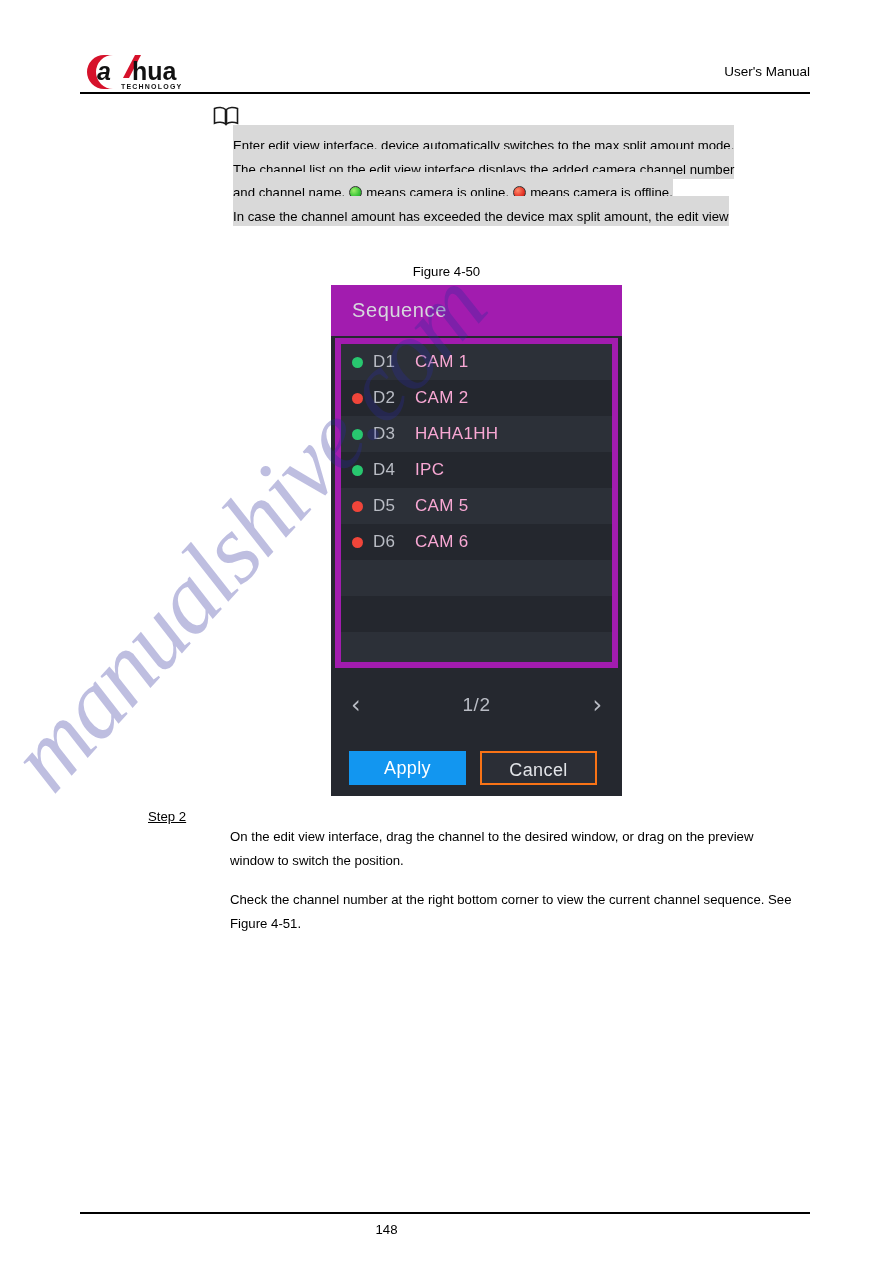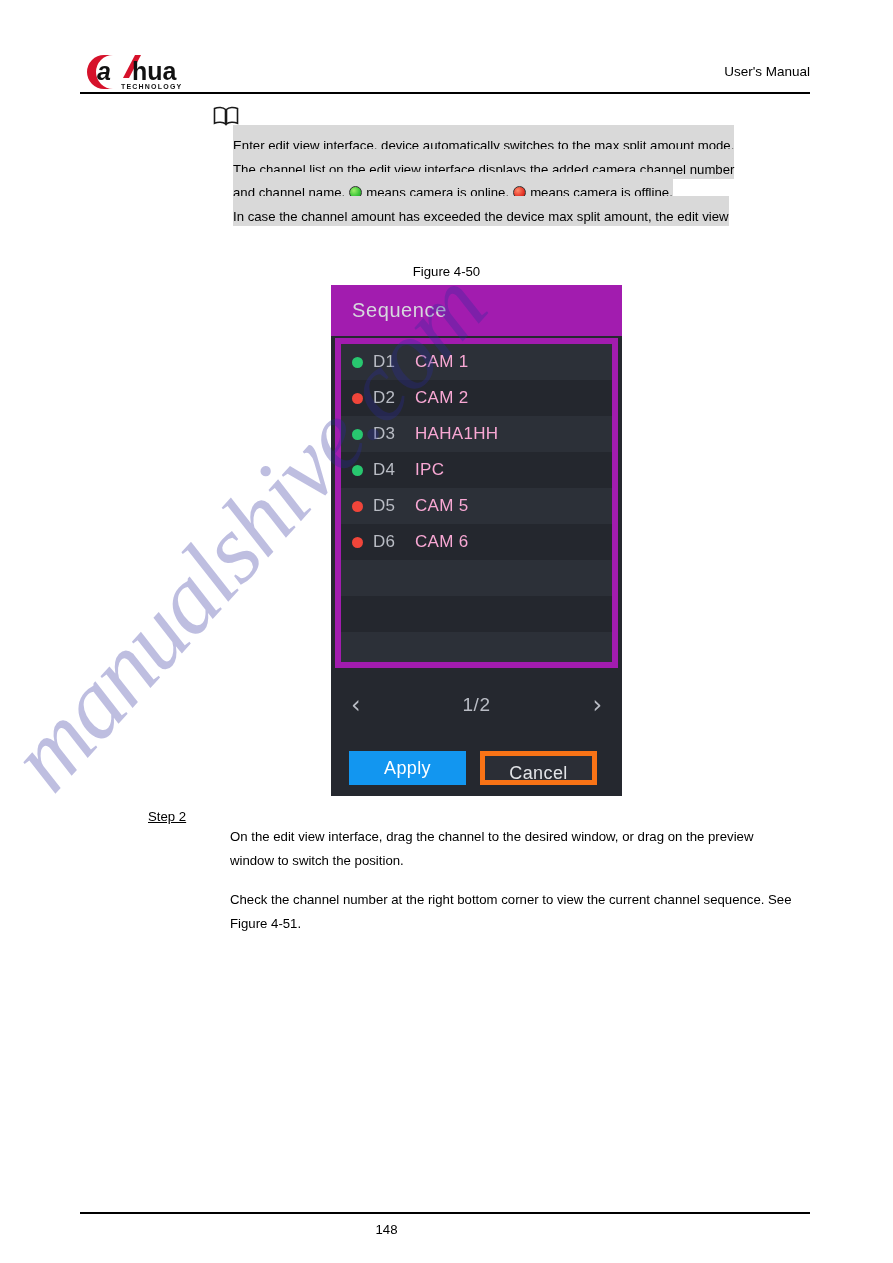--- a/index.html
+++ b/index.html
@@ -244,21 +244,21 @@
   }
   .btn-apply {
     width: 117px;
     background: #1296f0;
     color: #ffffff;
   }
   .btn-cancel {
     width: 117px;
     background: #2b2e36;
     color: #e2e4e8;
-    border: 5px solid #f97316;
+    border: 2px solid #f97316;
   }
 
   
   .step-label {
     position: absolute;
     left: 148px;
     top: 809px;
     font-size: 13.2px;
     text-decoration: underline;
     white-space: nowrap;

